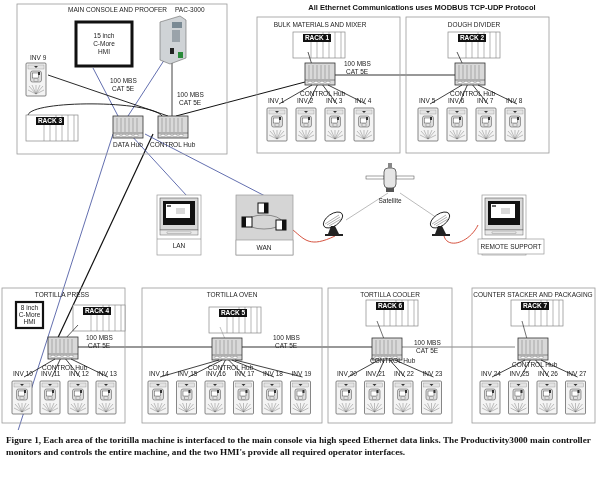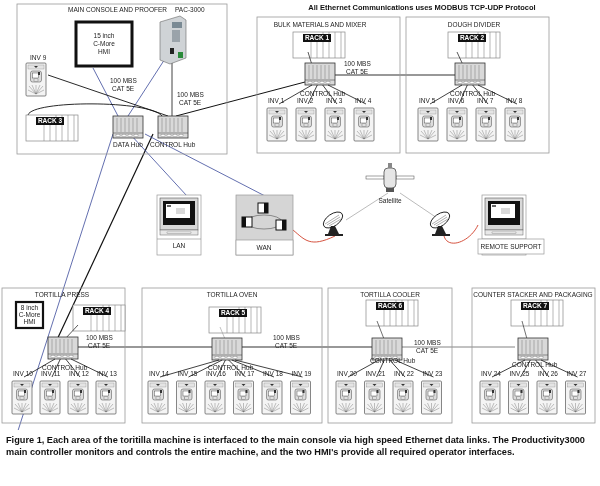--- a/index.html
+++ b/index.html
@@ -1,21 +1,21 @@
 <!DOCTYPE html>
 <html><head>
 <meta charset="utf-8">
 <style>
   html, body { margin:0; padding:0; background:#fff; }
   body { width:600px; height:486px; position:relative; overflow:hidden; font-family:"Liberation Sans", sans-serif; color:#111; }
   #diagram { position:absolute; left:0; top:0; width:600px; height:430px; }
   .lbl { font-family:"Liberation Sans", sans-serif; font-size:6.5px; fill:#222; }
   .rack-tag { font-family:"Liberation Sans", sans-serif; font-size:6.5px; fill:#fff; font-weight:bold; }
   .title { font-family:"Liberation Sans", sans-serif; font-size:7.5px; fill:#111; font-weight:bold; }
-  #caption { position:absolute; left:6px; top:435px; width:588px; font-size:9.2px; line-height:11.5px; font-weight:bold; color:#111; }
+  #caption { position:absolute; left:6px; top:435px; width:588px; font-size:9.2px; line-height:11.5px; font-weight:bold; color:#111;font-family:Liberation Serif, serif; }
 </style>
 </head>
 <body>
 
 <svg id="diagram" viewBox="0 0 600 430" xmlns="http://www.w3.org/2000/svg">
   <defs>
 
     <g id="hub">
       <rect x="0" y="0" width="30" height="22" fill="#d9d9d9" stroke="#333" stroke-width="0.8"></rect>
       <g stroke="#777" stroke-width="0.5">

